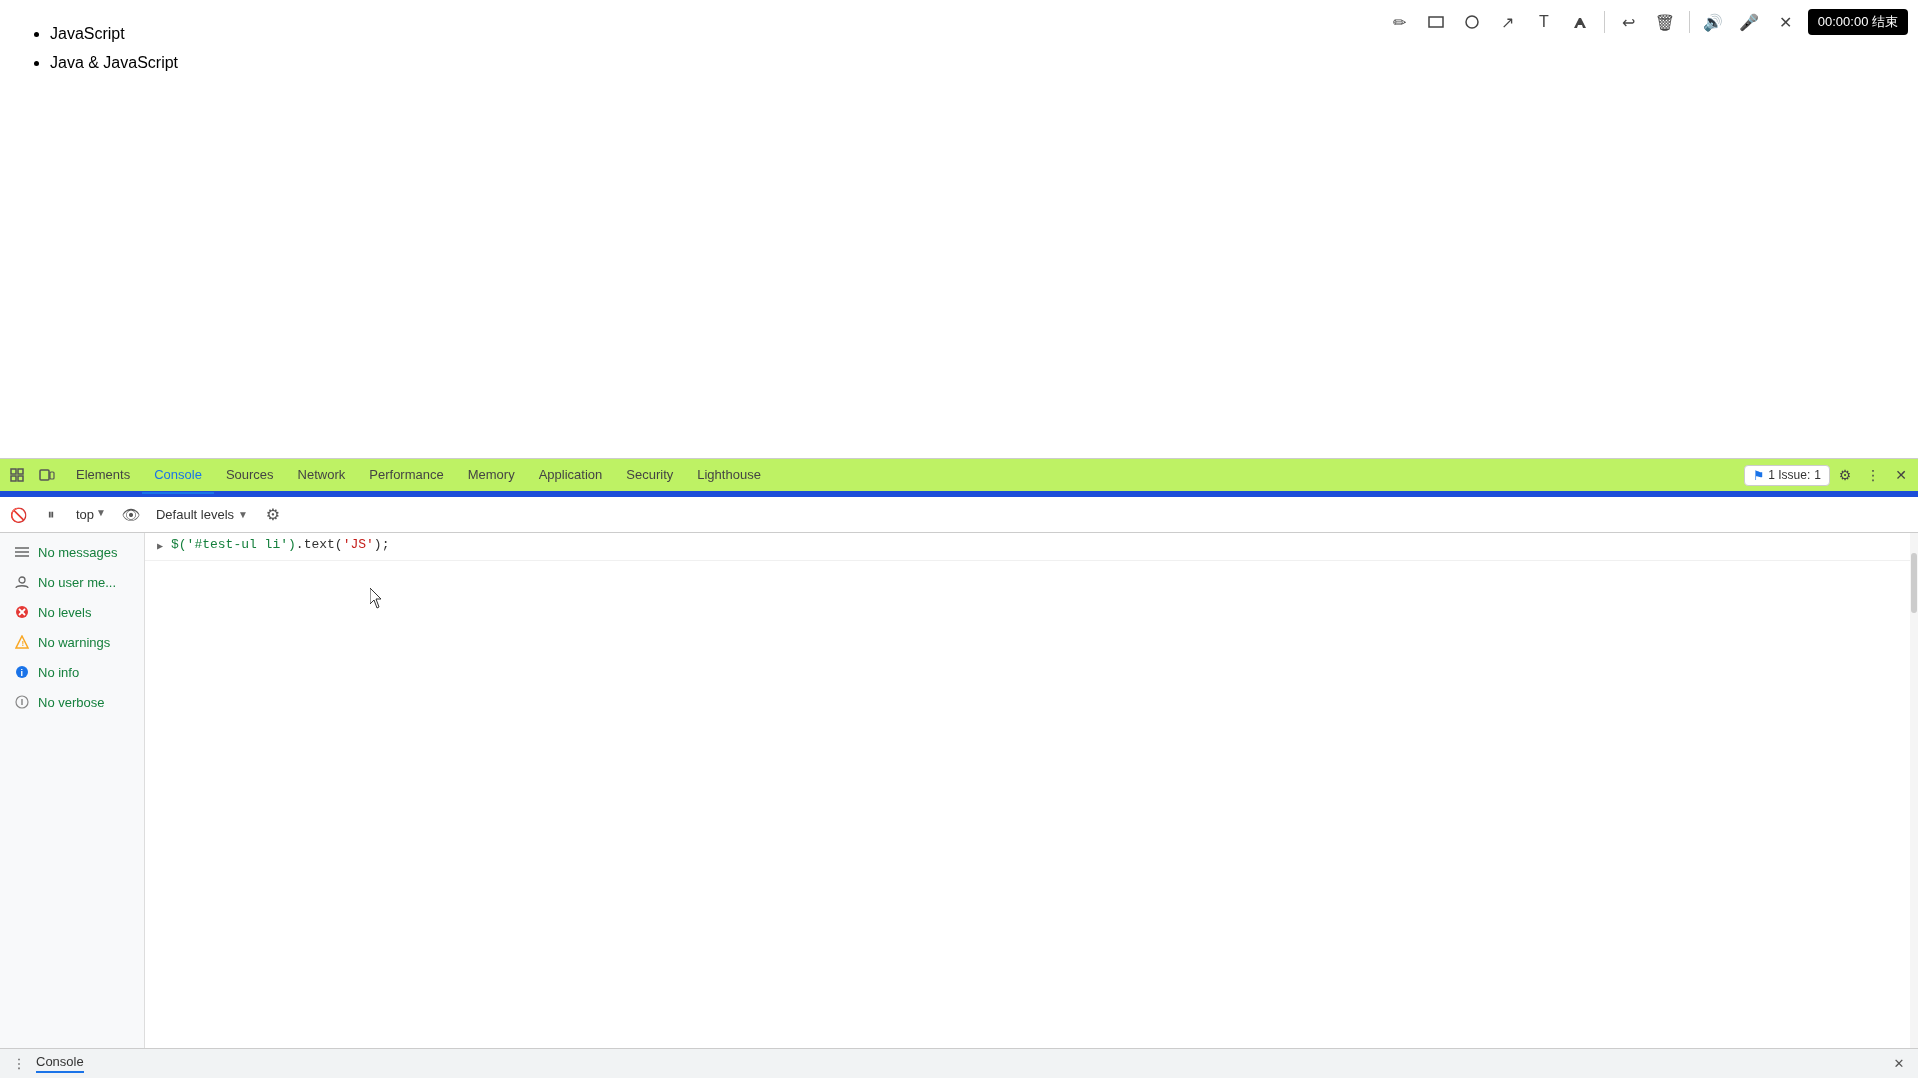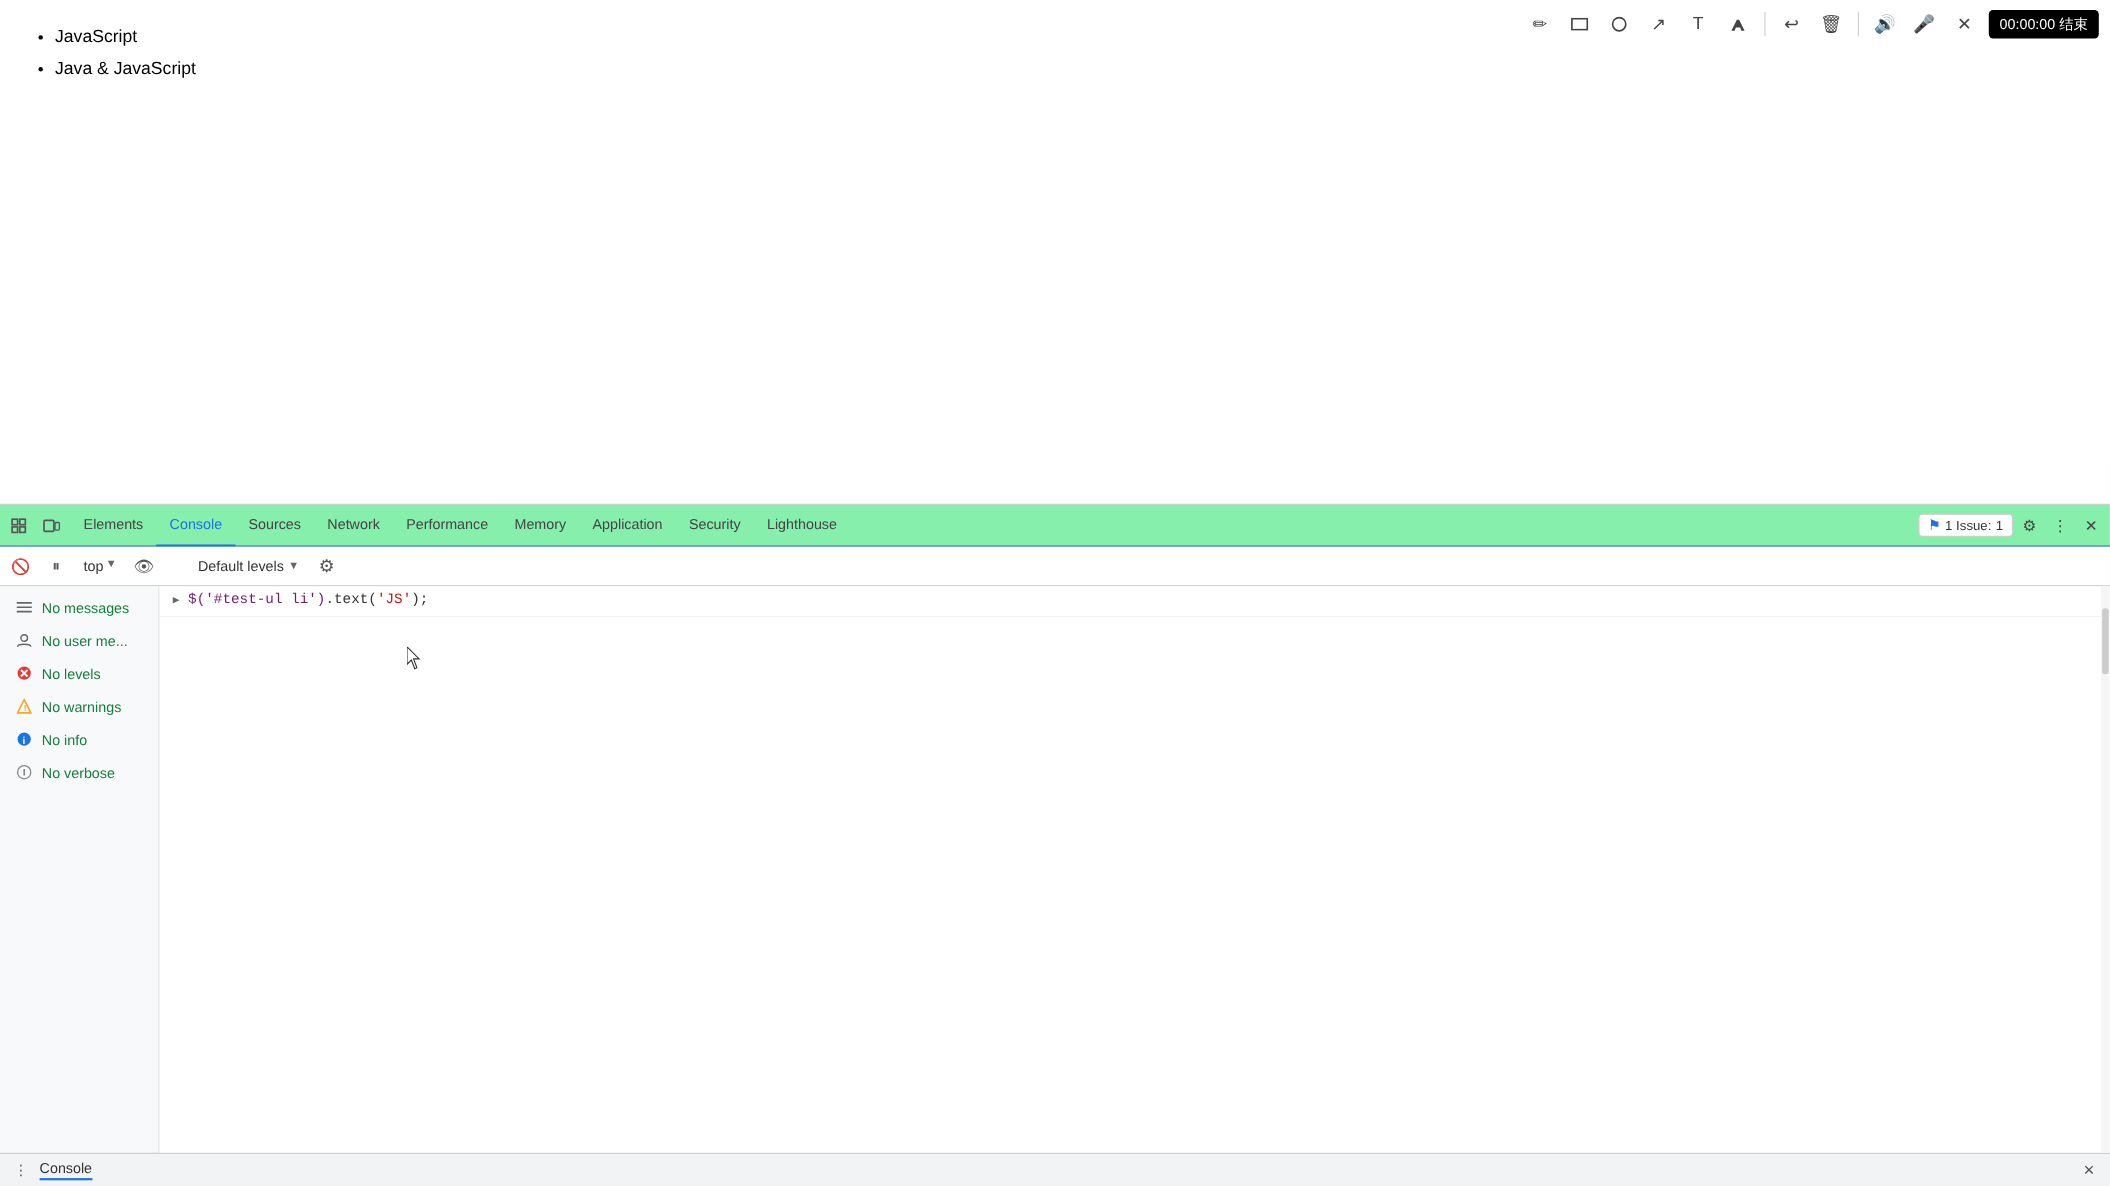--- a/index.html
+++ b/index.html
@@ -52,22 +52,22 @@
       background: #f1f3f4;
       border-top: 1px solid #ccc;
       display: flex;
       flex-direction: column;
     }
 
     
     .devtools-tabs {
       display: flex;
       align-items: center;
-      background: #86efac;
-      border-bottom: 1px solid #1d4ed8;
+      background: #bef264;
+      border-bottom: 6px solid #1d4ed8;
       height: 38px;
       padding: 0 4px;
       flex-shrink: 0;
       justify-content: space-between;
     }
     .devtools-tab-left-icons {
       display: flex; align-items: center; gap: 4px; margin-right: 4px;
     }
     .dev-icon {
       width: 26px; height: 26px;
@@ -160,21 +160,21 @@
       padding: 2px 4px;
     }
 
     .default-levels {
       display: flex; align-items: center; gap: 2px;
       padding: 2px 6px;
       border-radius: 4px;
       cursor: pointer;
       font-size: 13px;
       color: #333;
-      border: none; background: transparent; margin-left: 24px;
+      border: none; background: transparent;
     }
 
     .settings-btn {
       width: 26px; height: 26px;
       display: flex; align-items: center; justify-content: center;
       border-radius: 4px;
       cursor: pointer;
       color: #555;
     }
 
@@ -239,21 +239,21 @@
       margin-right: 4px;
       margin-top: 2px;
       color: #666;
       font-size: 10px;
     }
 
     .console-code {
       color: #333;
       flex: 1;
     }
-    .code-selector { color: #701a75; }
+    .code-selector { color: #15803d; }
     .code-method { color: #333; }
     .code-string { color: #c41a16; }
 
     
     .scrollbar-track {
       position: absolute;
       right: 0;
       top: 0;
       bottom: 0;
       width: 8px;

